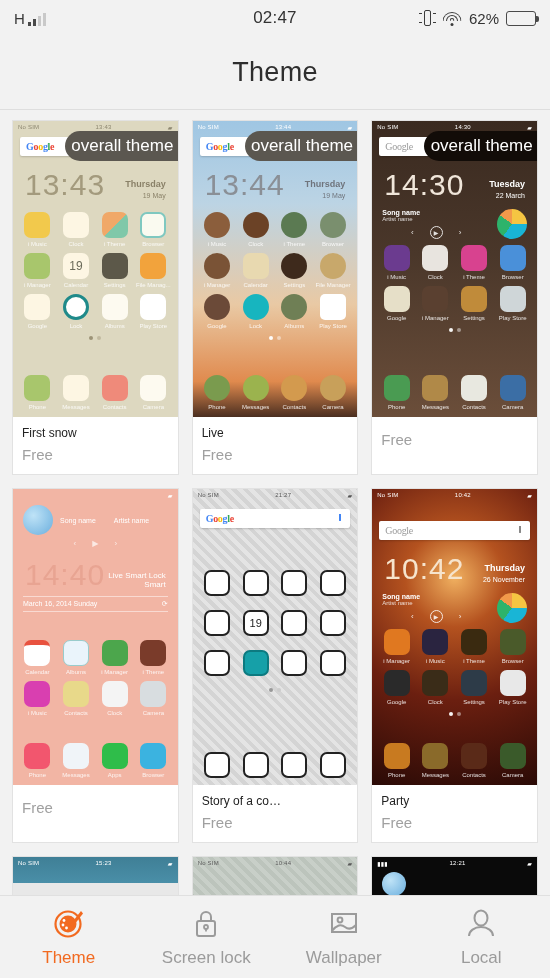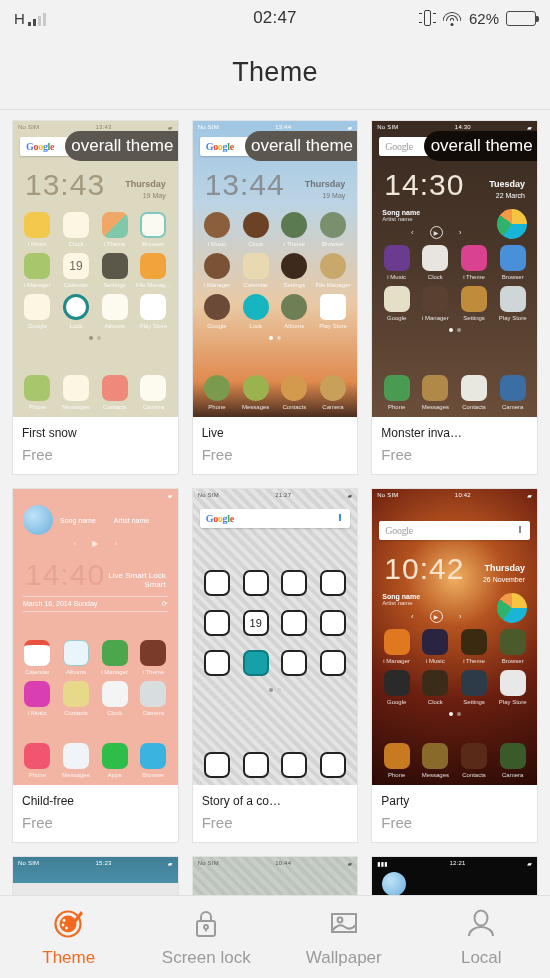--- a/index.html
+++ b/index.html
@@ -493,21 +493,20 @@
                 </div>
               <div class="app">
                   <div class="ic" style="background:#3b6ea5"></div>
                   <div class="nm">Camera</div>
                 </div>
             </div>
           </div>
           <div class="badge dark">overall theme</div>
         </div>
         <div class="label">
-          <div class="tname">Monster inva…</div>
           <div class="price">Free</div>
         </div>
       </div>
 
       <div class="card">
         <div class="thumb t4">
           <div class="mini">
             <div class="mini-sb">
               <span>&nbsp;</span>
               <span>▰</span>
@@ -580,21 +579,20 @@
                   <div class="nm">Apps</div>
                 </div>
               <div class="app">
                   <div class="ic" style="background:#3bb3e0"></div>
                   <div class="nm">Browser</div>
                 </div>
             </div>
           </div>
         </div>
         <div class="label">
-          <div class="tname">Child-free</div>
           <div class="price">Free</div>
         </div>
       </div>
 
       <div class="card">
         <div class="thumb t5">
           <div class="mini" style="color:#555">
             <div class="mini-sb">
               <span>No SIM</span>
               <span>21:27</span>

